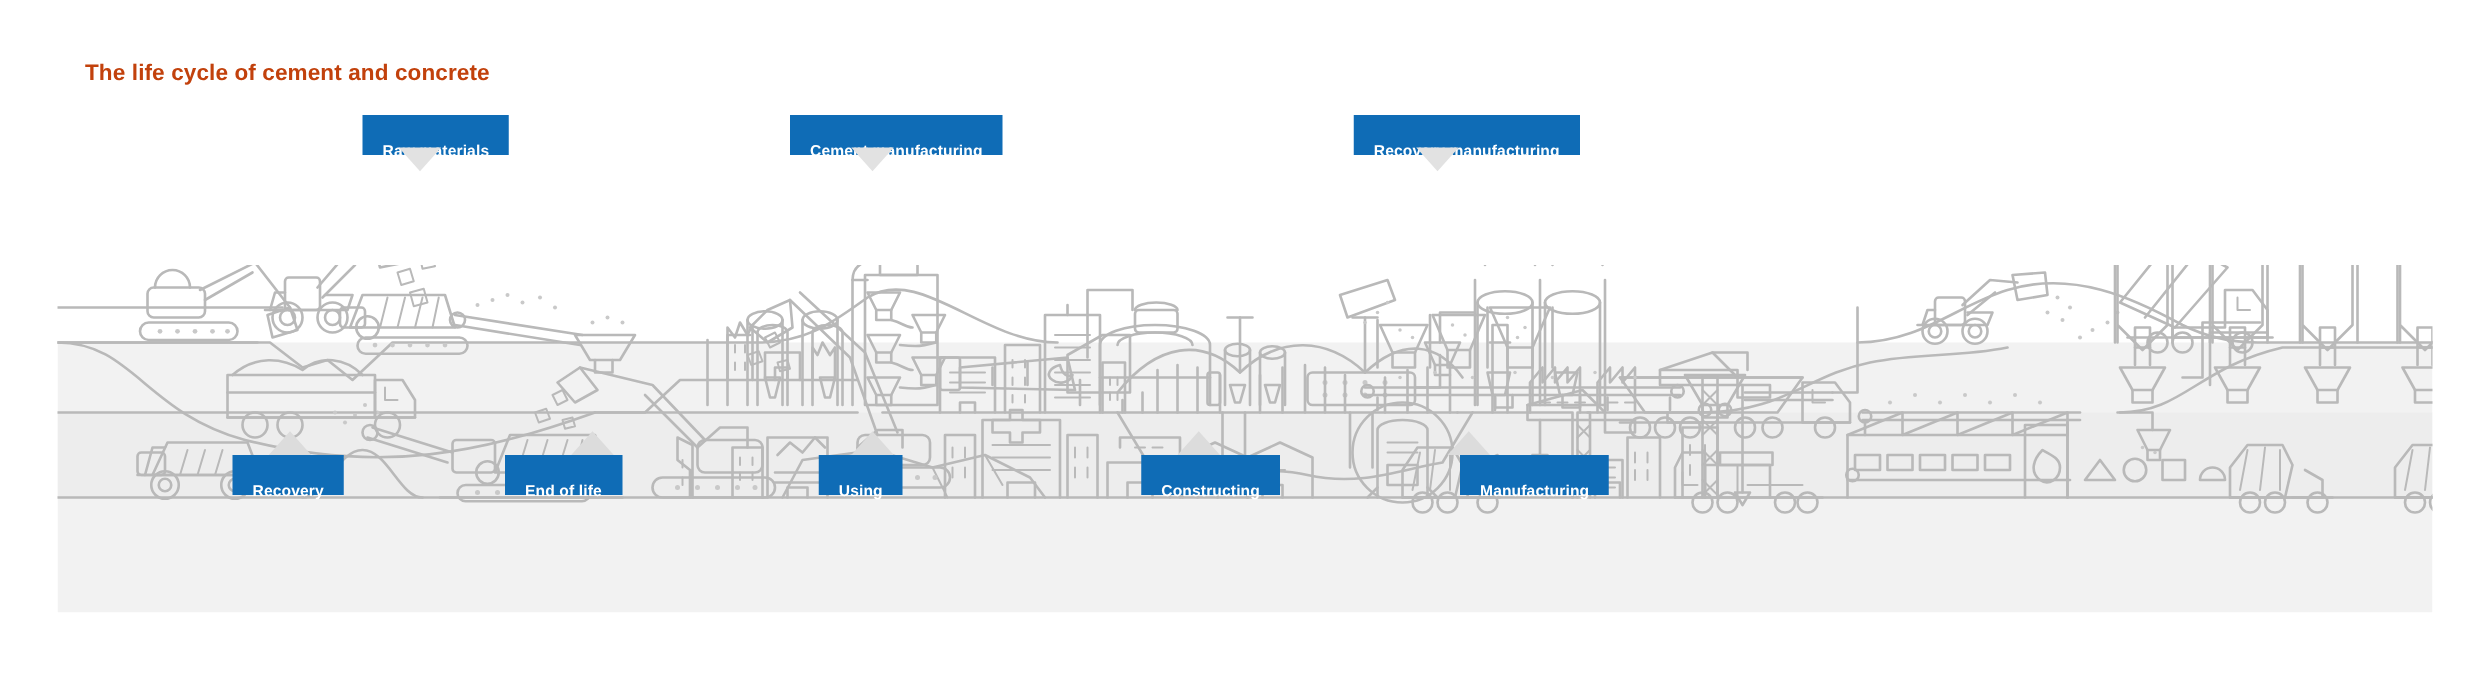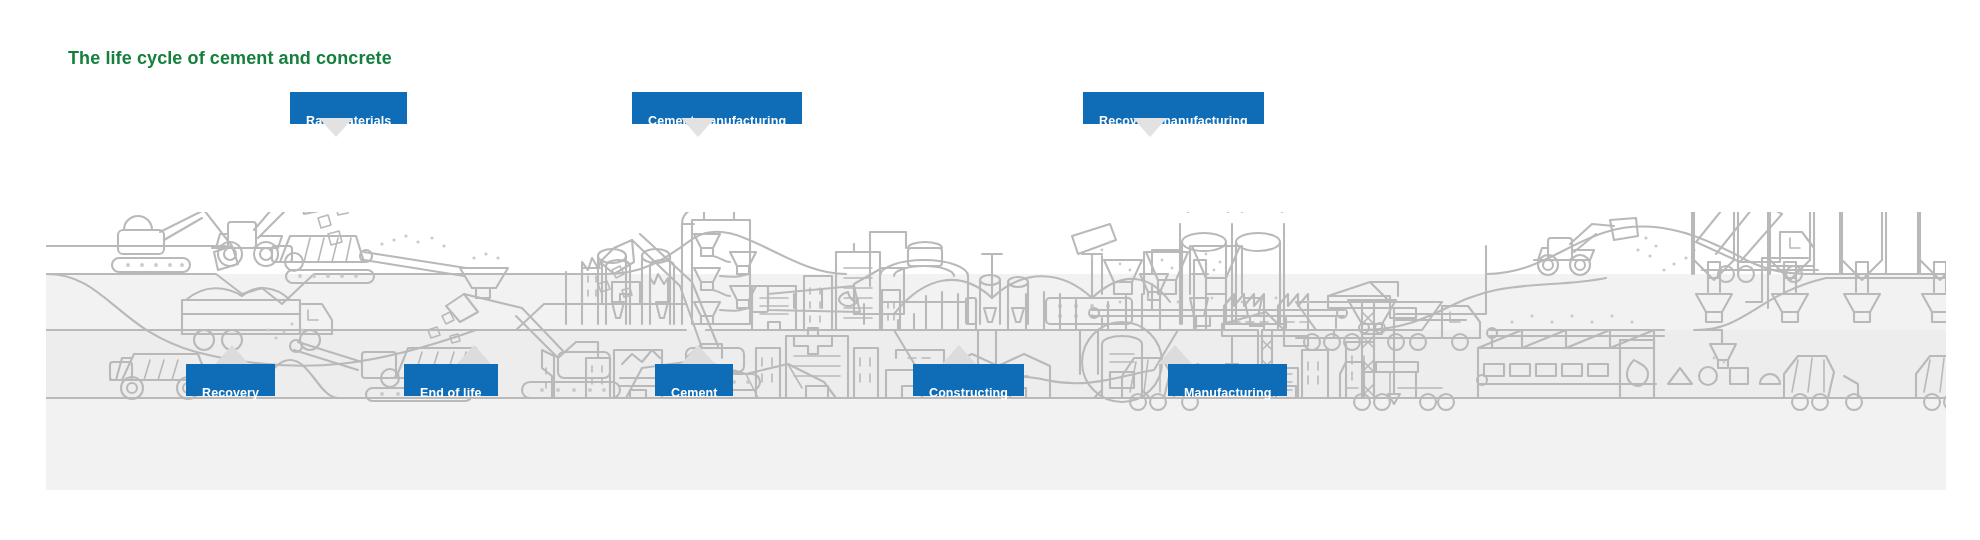--- a/index.html
+++ b/index.html
@@ -8,21 +8,21 @@
     width:1980px;height:540px;overflow:hidden;
     background:#ffffff;
     font-family:"Liberation Sans","DejaVu Sans",sans-serif;
   }
   #stage{position:relative;width:1980px;height:540px;background:#ffffff;}
 
   
   #page-title{
     position:absolute;left:68px;top:48px;
     font-size:18px;font-weight:bold;letter-spacing:.1px;
-    color:#15803d;white-space:nowrap;
+    color:#c2410c;white-space:nowrap;
   }
 
   
   #scene{
     position:absolute;left:46px;top:212px;
     width:1900px;height:278px;
   }
   #scene svg{display:block;width:1900px;height:278px;}
 
   
@@ -743,21 +743,21 @@
     <div class="badge bottom" style="left:186px;top:364px;">Recovery</div>
   </div>
 
   <div class="badge-wrap">
     <div class="pointer up" style="left:457px;top:345px;"></div>
     <div class="badge bottom" style="left:404px;top:364px;">End of life</div>
   </div>
 
   <div class="badge-wrap">
     <div class="pointer up" style="left:681px;top:345px;"></div>
-    <div class="badge bottom" style="left:655px;top:364px;">Cement</div>
+    <div class="badge bottom" style="left:655px;top:364px;">Using</div>
   </div>
 
   <div class="badge-wrap">
     <div class="pointer up" style="left:942px;top:345px;"></div>
     <div class="badge bottom" style="left:913px;top:364px;">Constructing</div>
   </div>
 
   <div class="badge-wrap">
     <div class="pointer up" style="left:1158px;top:345px;"></div>
     <div class="badge bottom" style="left:1128px;top:364px;margin-left:40px;">Manufacturing</div>

